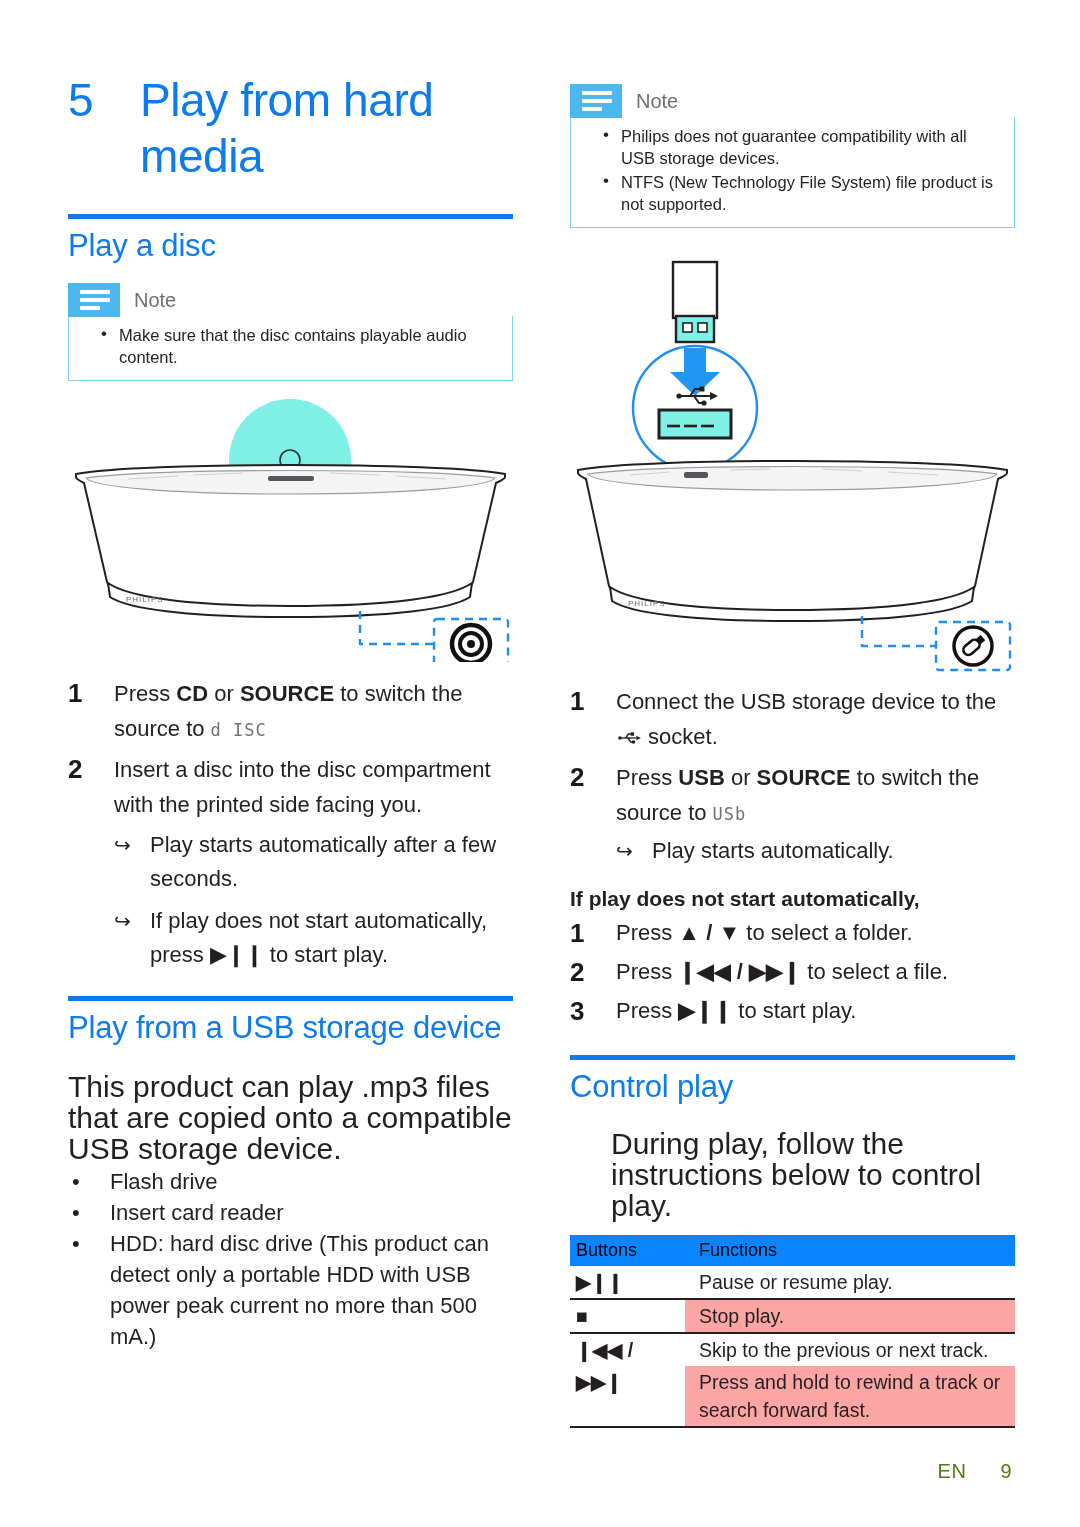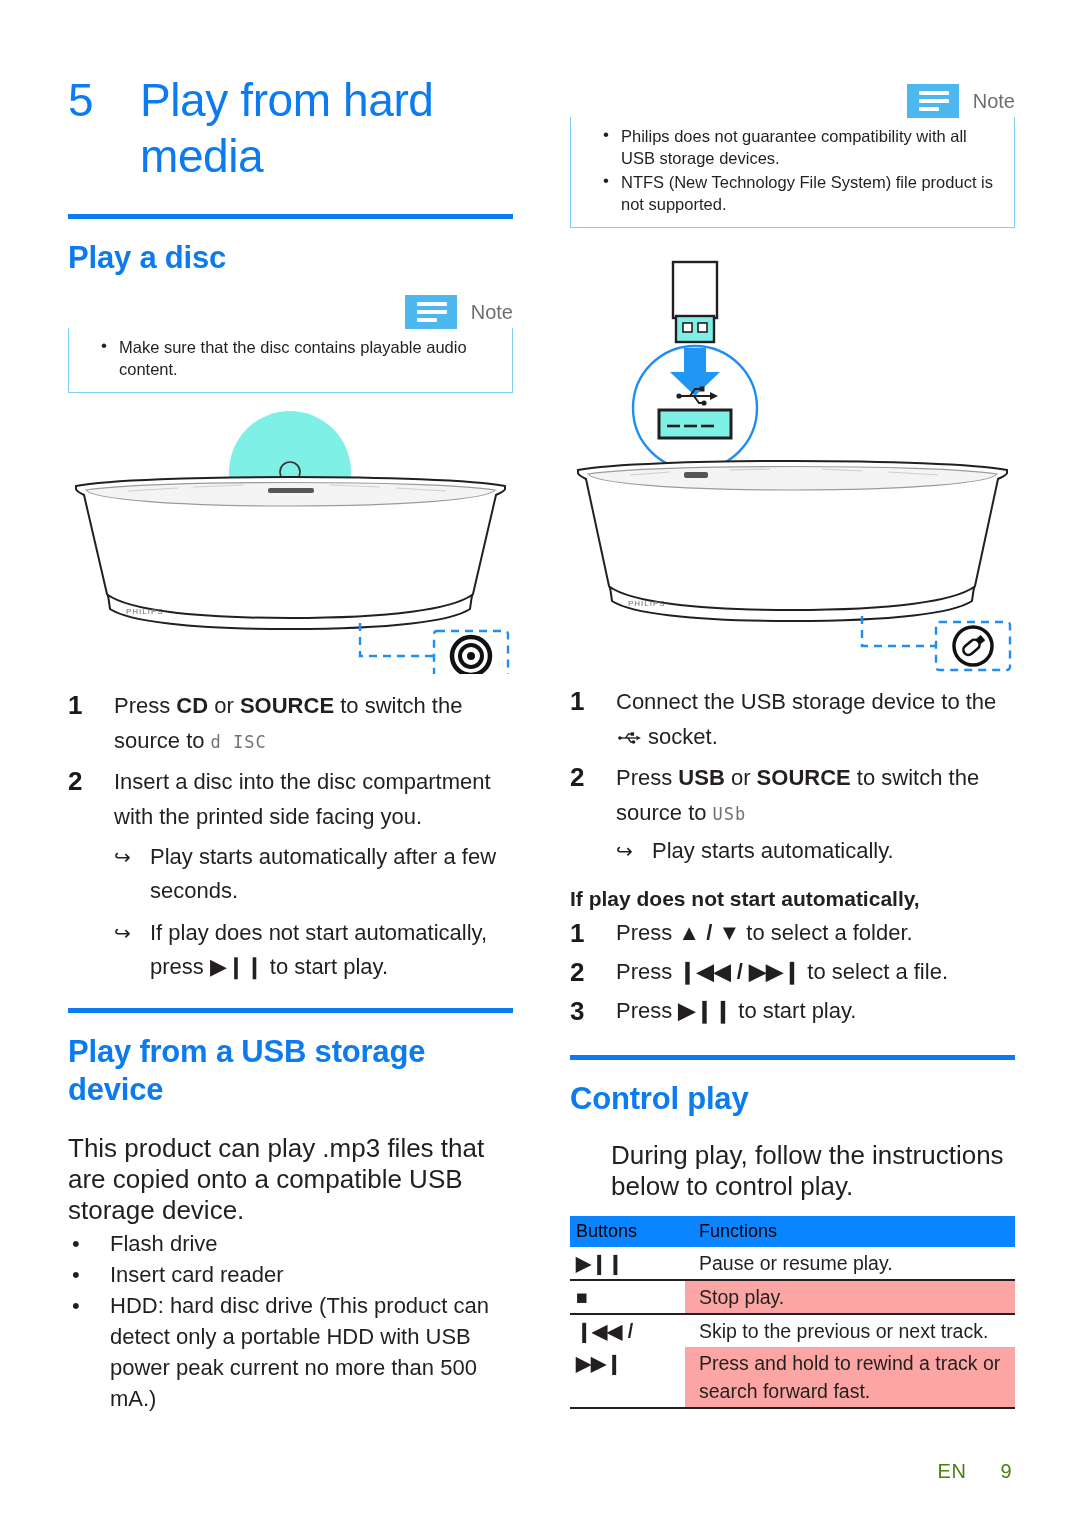--- a/index.html
+++ b/index.html
@@ -24,26 +24,26 @@
     color:#0c7bf0; font-size:46px; font-weight:400;
     line-height:56px; width:72px; flex:none;
   }
   .chapter-title {
     color:#0c7bf0; font-size:46px; font-weight:400;
     line-height:56px; letter-spacing:-0.4px;
   }
 
   
   .rule { height:5px; background:#0c7bf0; width:100%; }
-  .sec-h { color:#0c7bf0; font-size:31px; font-weight:700; line-height:38px;
-           margin-top:20px; letter-spacing:-0.2px; }
+  .sec-h { color:#0c7bf0; font-size:31px; font-weight:400; line-height:38px;
+           margin-top:8px; letter-spacing:-0.2px; }
 
   
   .note { margin-top:18px; position:relative; }
-  .note-head { display:flex; align-items:center; height:34px;justify-content:flex-end; }
+  .note-head { display:flex; align-items:center; height:34px; }
   .note-badge {
     width:52px; height:34px; background:#4db7ef; flex:none;
     display:flex; flex-direction:column; justify-content:center;
     align-items:center; gap:4px; padding-left:2px;
   }
   .note-badge i { display:block; background:#fff; height:4px; border-radius:1px; }
   .note-badge i:nth-child(1){ width:30px; }
   .note-badge i:nth-child(2){ width:30px; }
   .note-badge i:nth-child(3){ width:20px; margin-right:10px; }
   .note-label { color:#6d6e71; font-size:20px; margin-left:14px; }
@@ -78,21 +78,21 @@
   .arrow-text { flex:1; font-size:22px; line-height:34px; }
 
   
   .seg {
     font-family:"DejaVu Sans Mono", monospace;
     color:#58595b; letter-spacing:1px; font-size:17px;
     opacity:.85;
   }
 
   
-  .para { font-size:26px; line-height:31px; margin-top:14px; }
+  .para { font-size:30px; line-height:31px; margin-top:14px; }
   ul.dots { list-style:none; margin:2px 0 0 0; padding:0; }
   ul.dots > li { display:flex; font-size:22px; line-height:31px; }
   ul.dots > li .dot { width:42px; flex:none; text-align:left; padding-left:4px; }
   ul.dots > li .txt { flex:1; }
 
   .subhead { font-size:21px; font-weight:700; line-height:30px; margin-top:16px; }
 
   
   table.ctl { border-collapse:collapse; width:100%; margin-top:14px; }
   table.ctl th {

